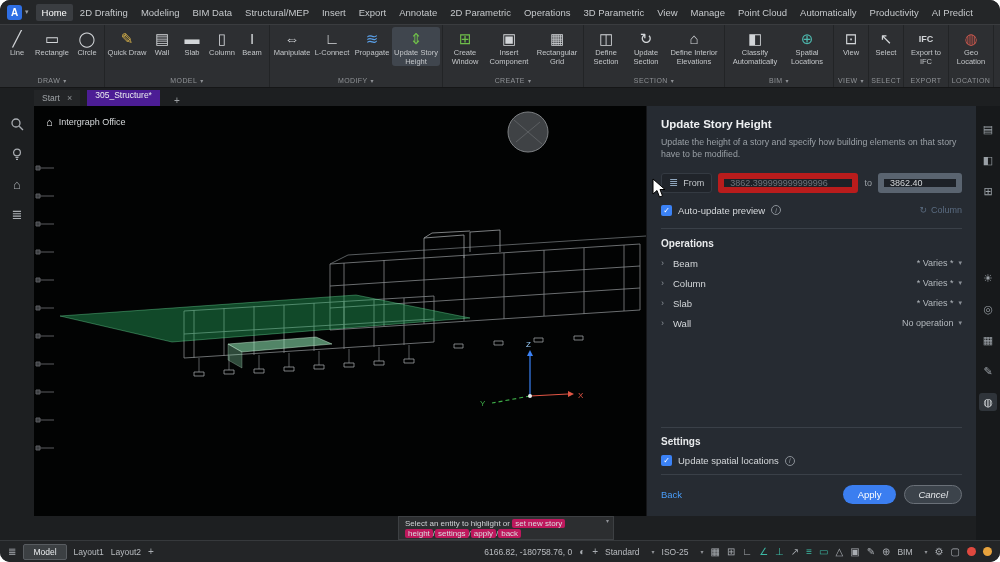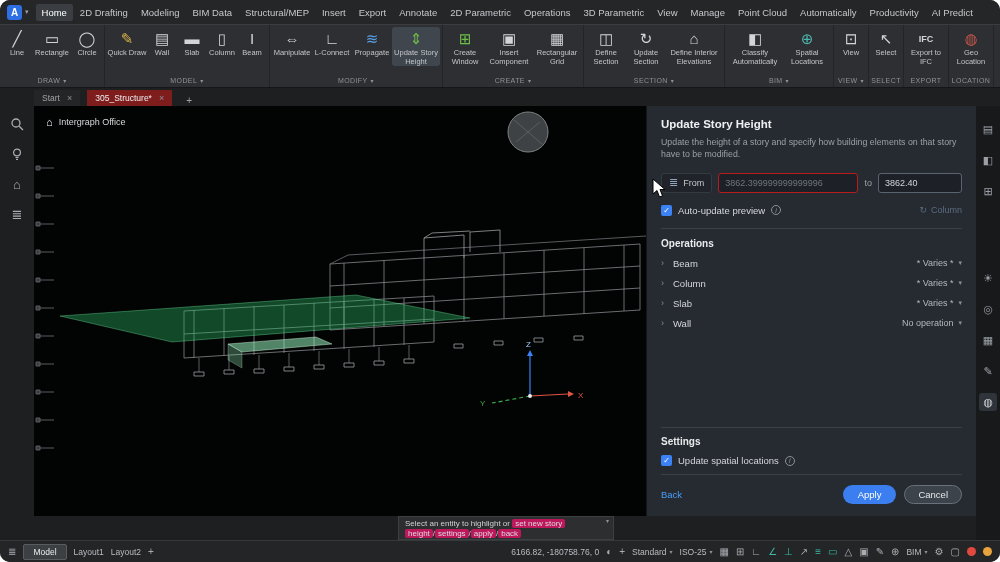--- a/index.html
+++ b/index.html
@@ -27,42 +27,42 @@
   .g-red  { color:#c9574d !important; }
   .g-yellow { color:#d8b24a !important; }
   .g-teal { color:#4db6ac !important; }
   .g-text { font-size:9px !important; font-weight:bold; }
   .rlabel { display:flex; justify-content:center; align-items:center; gap:3px; font-size:7px; letter-spacing:.4px; color:#8f9296; padding:2px 0 3px; }
   .rlabel .caret { font-size:6px; color:#8f9296; }
 
   
   .tabsbar { position:absolute; top:90px; left:0; right:0; height:16px; display:flex; align-items:flex-end; padding-left:34px; background:#1d1f21; }
   .dtab { height:16px; display:flex; align-items:center; gap:7px; padding:0 8px; font-size:8.5px; color:#9fa3a7; background:#232527; margin-right:7px; }
-  .dtab.active { background:#7f1d1d; color:#eceef0; }
+  .dtab.active { background:#4c1d95; color:#eceef0;flex-direction:column; }
   .dtab .close { font-size:9px; color:#8c9094; }
   .tab-add { font-size:10px; color:#9fa3a7; padding:0 7px; }
 
   
   .leftstrip { position:absolute; left:0; top:106px; width:34px; bottom:22px; background:#1d1f21; display:flex; flex-direction:column; align-items:center; padding-top:10px; gap:14px; }
   .ls-icon { width:16px; height:16px; display:flex; align-items:center; justify-content:center; color:#a9adb2; font-size:13px; }
 
   
   .viewport { position:absolute; left:34px; top:106px; width:612px; height:410px; background:#020303; overflow:hidden; }
   .vp-label { position:absolute; left:12px; top:10px; display:flex; align-items:center; gap:6px; color:#d5d8da; font-size:9px; z-index:5; }
   .vp-label .glyph { font-size:11px; color:#e8eaec; }
   .vp-svg { position:absolute; left:0; top:0; }
 
   
   .panel { position:absolute; left:646px; top:106px; width:330px; height:410px; background:#262b32; border-left:1px solid #151619; padding:12px 14px; }
   .p-title { font-size:11.5px; font-weight:bold; color:#eef0f2; }
   .p-desc { font-size:8.8px; color:#9aa0a6; line-height:1.4; margin-top:6px; }
   .from-row { display:flex; align-items:center; gap:6px; margin-top:12px; }
   .from-chip { display:flex; align-items:center; gap:5px; background:#20242a; border:1px solid #343a42; border-radius:3px; height:20px; padding:0 7px; font-size:9px; color:#c3c7cb; }
   .from-chip .glyph { color:#8fa6bd; font-size:11px; }
-  .pinput { height:20px; background:#1d2127; border:1px solid #b91c1c; border-radius:3px; font-size:9px; color:#d3d6d9; display:flex; align-items:center; padding:0 6px; }
+  .pinput { height:20px; background:#1d2127; border:6px solid #b91c1c; border-radius:3px; font-size:9px; color:#d3d6d9; display:flex; align-items:center; padding:0 6px; }
   .pinput.disabled { color:#6f757c; }
   .pinput.grow { flex:1; }
   .pinput.to-input { width:84px; border-color:#5a6470; }
   .to-lbl { font-size:9px; color:#9aa0a6; }
   .auto-row { display:flex; align-items:center; gap:6px; margin-top:12px; font-size:9.5px; color:#d4d7da; }
   .checkbox { width:11px; height:11px; background:#3b82f6; border-radius:2px; display:inline-flex; align-items:center; justify-content:center; color:#fff; font-size:8px; flex:0 0 auto; }
   .info { width:10px; height:10px; border:1px solid #8a9097; border-radius:50%; color:#8a9097; font-size:7px; display:inline-flex; align-items:center; justify-content:center; font-style:italic; }
   .update-link { margin-left:auto; font-size:9px; color:#5a6b80; display:flex; gap:4px; align-items:center; }
   .divider { height:1px; background:#3a4048; margin:12px 0 9px; }
   .p-subtitle { font-size:10px; font-weight:bold; color:#e8eaec; }
@@ -71,40 +71,40 @@
   .op-row .op-name { color:#d4d7da; }
   .op-row .op-val { margin-left:auto; color:#b3b8bd; font-size:9px; }
   .op-row .caret { color:#8a9097; font-size:7px; margin-left:5px; }
   .panel-bottom { position:absolute; left:14px; right:14px; bottom:12px; }
   .panel-bottom .divider { margin:8px 0; }
   .set-row { display:flex; align-items:center; gap:6px; margin-top:8px; font-size:9.5px; color:#d4d7da; }
   .p-footer { display:flex; align-items:center; margin-top:10px; }
   .back-link { font-size:9.5px; color:#4a9df8; }
   .btn { font-size:9.5px; border-radius:11px; padding:4px 15px; margin-left:8px; }
   .btn.primary { background:#3b7ef0; color:#ffffff; }
-  .btn.secondary { background:#3c434b; border:1px solid #6a7078; color:#e4e7ea; padding:3px 13px; }
+  .btn.secondary { background:#3c434b; border:1px solid #6a7078; color:#e4e7ea; padding:3px 13px;font-style:italic; }
   .p-footer .spacer { flex:1; }
 
   
   .rightstrip { position:absolute; right:0; top:106px; width:24px; bottom:22px; background:#17191b; display:flex; flex-direction:column; align-items:center; padding-top:14px; }
   .rs-icon { width:18px; height:18px; display:flex; align-items:center; justify-content:center; color:#9aa0a6; font-size:11px; margin-bottom:13px; border-radius:3px; }
   .rs-icon.gap { margin-top:56px; }
   .rs-icon.active { background:#2f343a; color:#d8dbde; }
 
   
   .cmdbar { position:absolute; left:398px; top:516px; width:216px; height:24px; background:#2c2e30; border:1px solid #3d4043; font-size:8px; color:#cfd2d5; padding:2px 6px; line-height:1.25; z-index:20; }
   .cmdbar .boxed { background:#be185d; padding:0 3px; border-radius:2px; color:#dadde0; }
   .cmd-caret { position:absolute; right:4px; top:1px; font-size:6px; color:#8f9296; }
 
   
   .statusbar { position:absolute; left:0; right:0; bottom:0; height:22px; background:#232527; border-top:1px solid #36393c; display:flex; align-items:center; padding:0 8px; gap:7px; font-size:8.5px; color:#b9bcc0; white-space:nowrap; }
   .sb-icon { font-size:10px; color:#a9adb2; }
   .sb-icon.on { color:#3cb8a4; }
   .model-btn { background:#3c4043; border:1px solid #585c60; border-radius:2px; color:#eceef0; padding:2px 9px; font-size:8.5px; }
-  .sb-drop { display:flex; align-items:center; gap:3px; }
+  .sb-drop { display:flex; align-items:center; gap:12px; }
   .sb-caret { font-size:6px; color:#8f9296; }
   .spacer1 { flex:1; }
   .dot { width:9px; height:9px; border-radius:50%; display:inline-block; }
   .dot.red { background:#e0493f; }
   .dot.orange { background:#e8a33d; }
 
   .cursor-svg { position:absolute; left:652px; top:178px; z-index:50; }
 </style>
 </head>
 <body>

